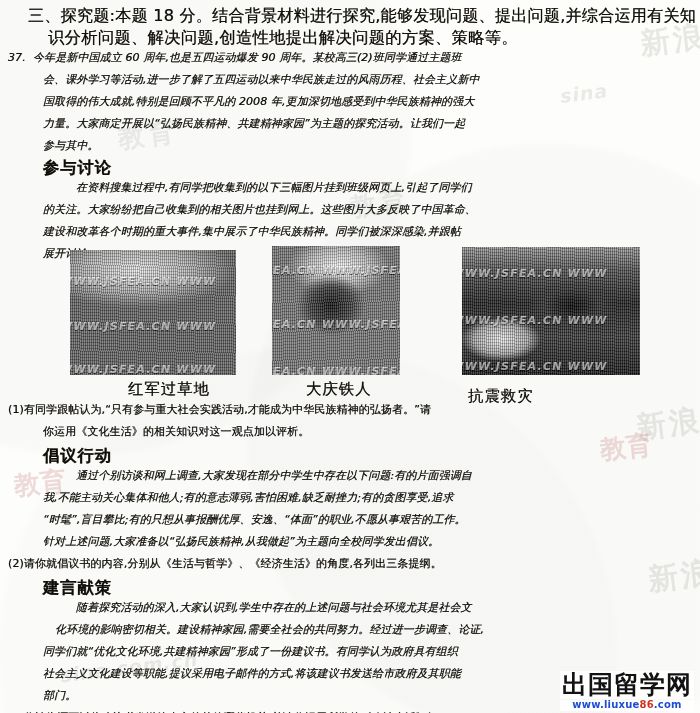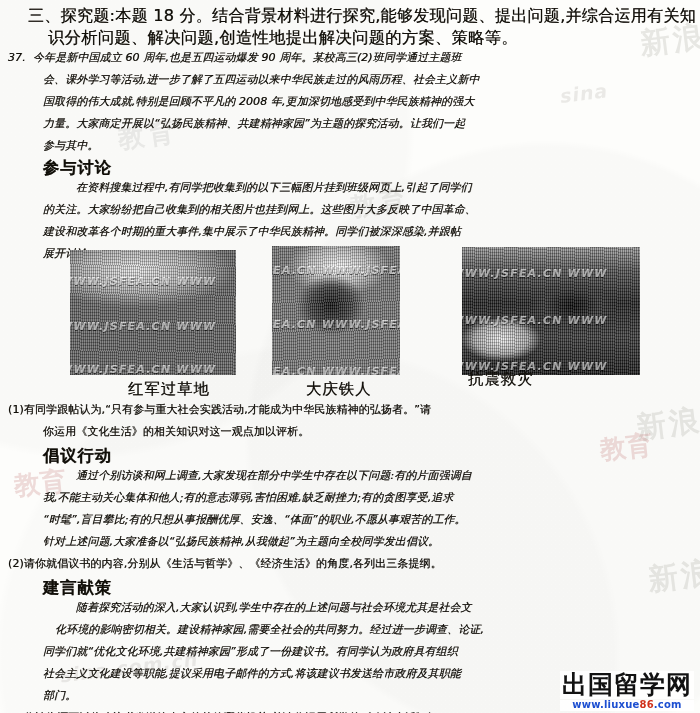--- a/index.html
+++ b/index.html
@@ -233,21 +233,21 @@
 
   <div class="photo p3" style="left:462px; top:247px; width:178px; height:128px;">
     <div class="grain"></div>
     <div class="wm" style="top:16%;">WWW.JSFEA.CN  WWW</div>
     <div class="wm" style="top:52%;">WWW.JSFEA.CN  WWW</div>
     <div class="wm" style="top:88%;">WWW.JSFEA.CN  WWW</div>
   </div>
 
   <div class="tline scan caption" style="left:116px; top:382px;margin-left:12px;">红军过草地</div>
   <div class="tline scan caption" style="left:306px; top:382px;">大庆铁人</div>
-  <div class="tline scan caption" style="left:468px; top:372px;">抗震救灾</div>
+  <div class="tline scan caption" style="left:468px; top:390px;font-family:Liberation Mono, monospace;">抗震救灾</div>
 
   <div class="tline scan" style="left:8px; top:404px;">(1)有同学跟帖认为,“只有参与重大社会实践活动,才能成为中华民族精神的弘扬者。”请</div>
   <div class="tline scan" style="left:43px; top:426px;">你运用《文化生活》的相关知识对这一观点加以评析。</div>
 
   <div class="tline scan heading-sec" style="left:43px; top:448px;">倡议行动</div>
   <div class="tline scan ital" style="left:76px; top:470px;">通过个别访谈和网上调查,大家发现在部分中学生中存在以下问题:有的片面强调自</div>
   <div class="tline scan ital" style="left:43px; top:492px;">我,不能主动关心集体和他人;有的意志薄弱,害怕困难,缺乏耐挫力;有的贪图享受,追求</div>
   <div class="tline scan ital" style="left:43px; top:514px;">“时髦”,盲目攀比;有的只想从事报酬优厚、安逸、“体面”的职业,不愿从事艰苦的工作。</div>
   <div class="tline scan ital" style="left:43px; top:536px;">针对上述问题,大家准备以“弘扬民族精神,从我做起”为主题向全校同学发出倡议。</div>
 

